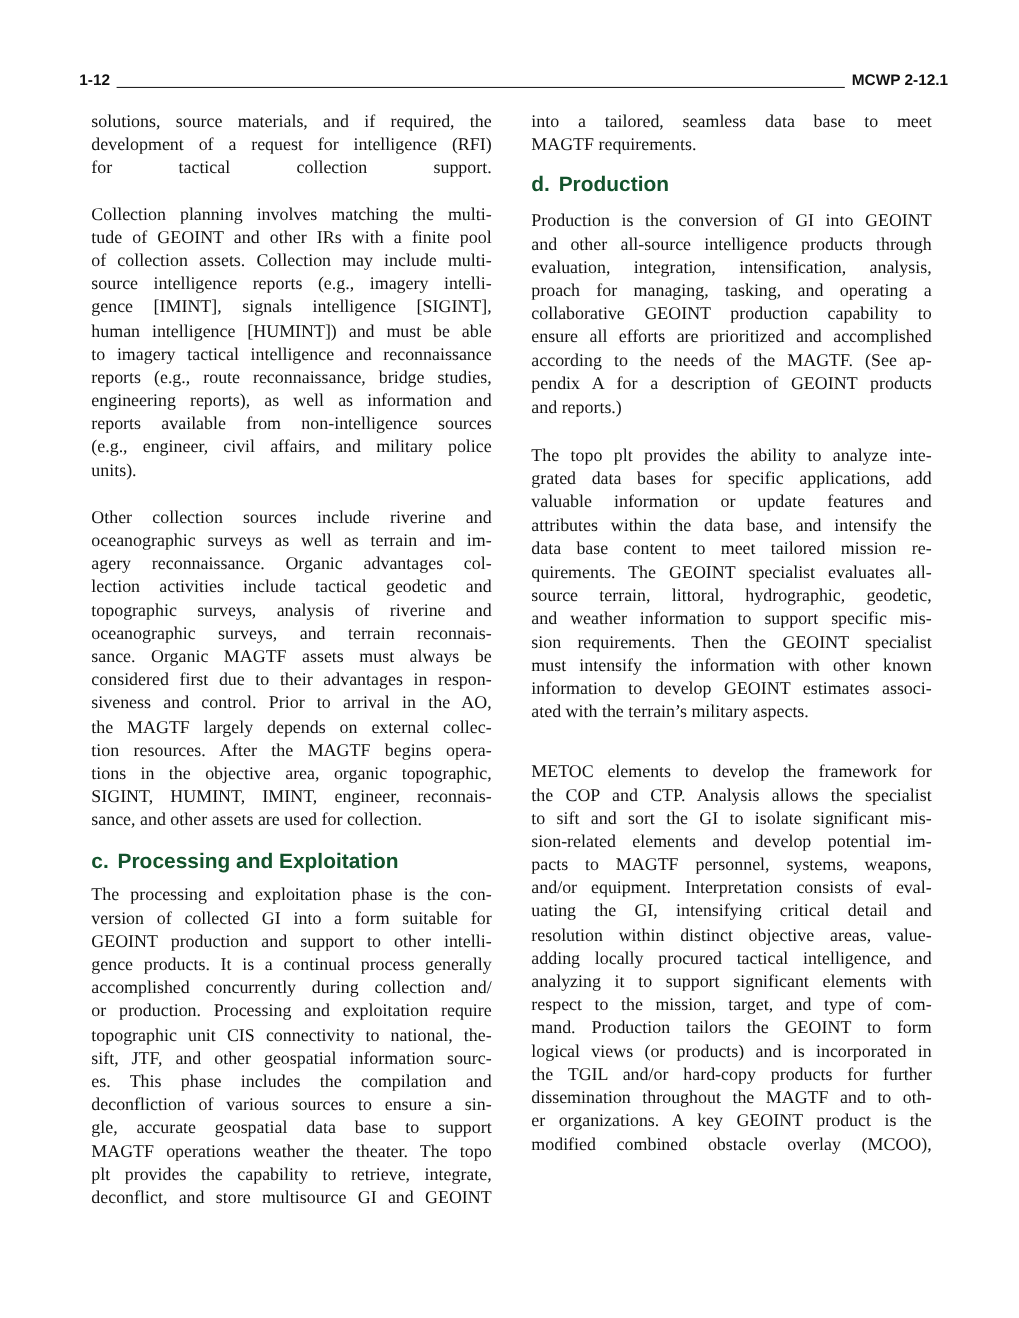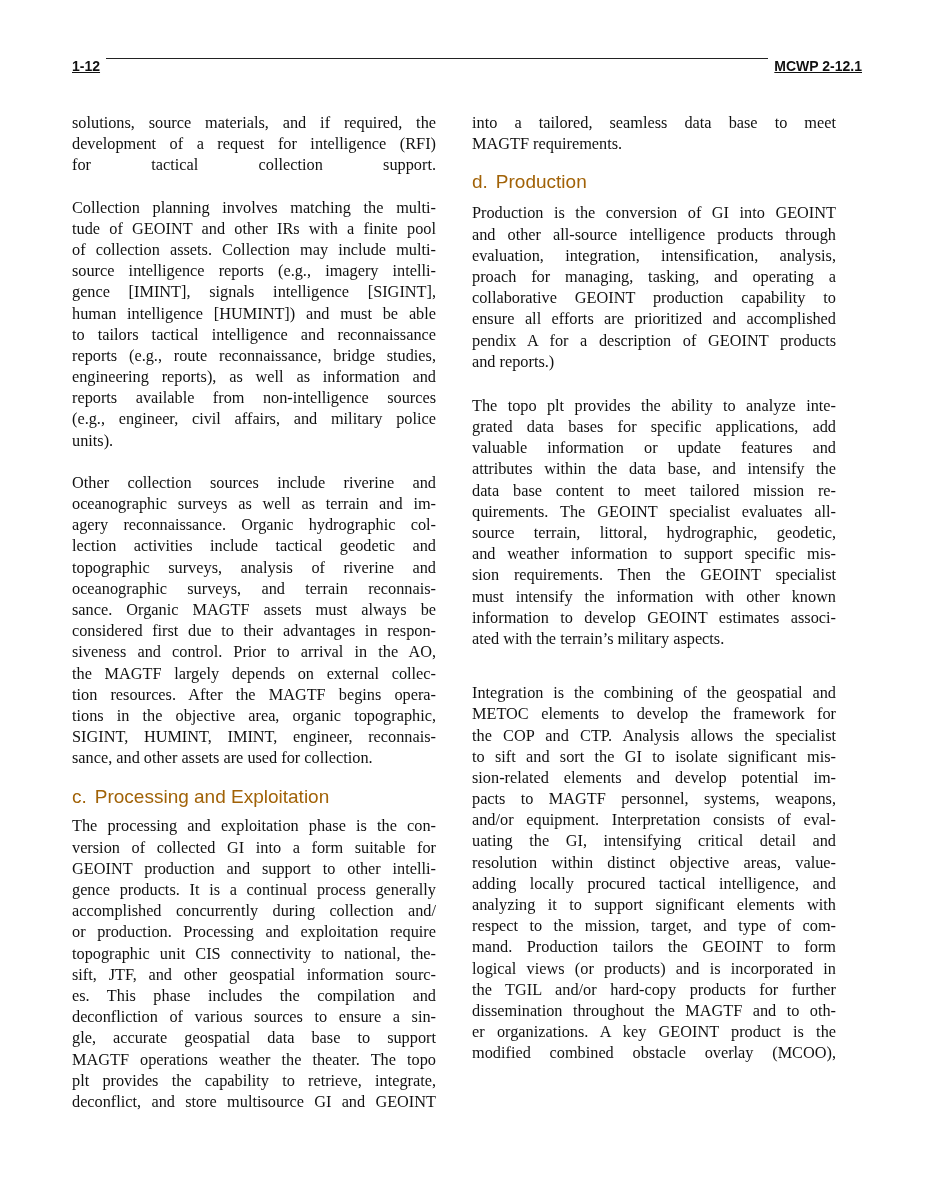--- a/index.html
+++ b/index.html
@@ -14,37 +14,37 @@
       overflow: hidden;
       color: #111111;
     }
     .header {
       position: absolute;
       left: 72px;
       top: 58px;
       width: 790px;
       height: 22px;
       display: flex;
-      align-items: flex-start;
+      align-items: flex-end;
       font-family: "Liberation Sans", sans-serif;
       font-weight: bold;
       font-size: 14px;
       color: #111;
-      text-decoration: underline;
     }
     .header .rule {
       flex: 1;
       height: 0;
       border-top: 1px solid #222;
       margin: 0 6px 0 6px;
     }
     .column {
       position: absolute;
-      top: 112px;
+      top: 99px;
       width: 364px;
+      margin-left: 11px;
     }
     .col-left { left: 72px; }
     .col-right { left: 472px; }
     .para {
       font-family: "Liberation Serif", serif;
       font-size: 16.3px;
       line-height: 21.2px;
       margin: 0;
     }
     .para .ln {
@@ -54,25 +54,25 @@
       white-space: nowrap;
       height: 21.2px;
       overflow: visible;
     }
     .para .ln.last {
       text-align-last: left;
     }
     .gap { height: 21px; }
     .heading {
       font-family: "Liberation Sans", sans-serif;
-      font-weight: normal;
+      font-weight: bold;
       font-size: 19px;
       line-height: 24px;
       margin: 0;
-      color: #a16207;
+      color: #14532d;
     }
     .heading .letter { margin-right: 8px; }
   </style>
 </head>
 <body>
 
 <div class="header">
   <span>1-12</span>
   <span class="rule"></span>
   <span>MCWP 2-12.1</span>
@@ -85,32 +85,32 @@
       <span class="ln">for tactical collection support.</span>
     </div>
   <div class="gap"></div>
   <div class="para">
       <span class="ln">Collection planning involves matching the multi-</span>
       <span class="ln">tude of GEOINT and other IRs with a finite pool</span>
       <span class="ln">of collection assets. Collection may include multi-</span>
       <span class="ln">source intelligence reports (e.g., imagery intelli-</span>
       <span class="ln">gence [IMINT], signals intelligence [SIGINT],</span>
       <span class="ln">human intelligence [HUMINT]) and must be able</span>
-      <span class="ln">to tailors tactical intelligence and reconnaissance</span>
+      <span class="ln">to imagery tactical intelligence and reconnaissance</span>
       <span class="ln">reports (e.g., route reconnaissance, bridge studies,</span>
       <span class="ln">engineering reports), as well as information and</span>
       <span class="ln">reports available from non-intelligence sources</span>
       <span class="ln">(e.g., engineer, civil affairs, and military police</span>
       <span class="ln last">units).</span>
     </div>
   <div class="gap"></div>
   <div class="para">
       <span class="ln">Other collection sources include riverine and</span>
       <span class="ln">oceanographic surveys as well as terrain and im-</span>
-      <span class="ln">agery reconnaissance. Organic hydrographic col-</span>
+      <span class="ln">agery reconnaissance. Organic advantages col-</span>
       <span class="ln">lection activities include tactical geodetic and</span>
       <span class="ln">topographic surveys, analysis of riverine and</span>
       <span class="ln">oceanographic surveys, and terrain reconnais-</span>
       <span class="ln">sance. Organic MAGTF assets must always be</span>
       <span class="ln">considered first due to their advantages in respon-</span>
       <span class="ln">siveness and control. Prior to arrival in the AO,</span>
       <span class="ln">the MAGTF largely depends on external collec-</span>
       <span class="ln">tion resources. After the MAGTF begins opera-</span>
       <span class="ln">tions in the objective area, organic topographic,</span>
       <span class="ln">SIGINT, HUMINT, IMINT, engineer, reconnais-</span>
@@ -149,41 +149,41 @@
     <span class="letter">d.</span><span>Production</span>
   </h2>
   <div style="height:8px"></div>
   <div class="para">
       <span class="ln">Production is the conversion of GI into GEOINT</span>
       <span class="ln">and other all-source intelligence products through</span>
       <span class="ln">evaluation, integration, intensification, analysis,</span>
       <span class="ln">proach for managing, tasking, and operating a</span>
       <span class="ln">collaborative GEOINT production capability to</span>
       <span class="ln">ensure all efforts are prioritized and accomplished</span>
+      <span class="ln">according to the needs of the MAGTF. (See ap-</span>
       <span class="ln">pendix A for a description of GEOINT products</span>
       <span class="ln last">and reports.)</span>
     </div>
   <div style="height:23px"></div>
   <div class="para">
       <span class="ln">The topo plt provides the ability to analyze inte-</span>
       <span class="ln">grated data bases for specific applications, add</span>
       <span class="ln">valuable information or update features and</span>
       <span class="ln">attributes within the data base, and intensify the</span>
       <span class="ln">data base content to meet tailored mission re-</span>
       <span class="ln">quirements. The GEOINT specialist evaluates all-</span>
       <span class="ln">source terrain, littoral, hydrographic, geodetic,</span>
       <span class="ln">and weather information to support specific mis-</span>
       <span class="ln">sion requirements. Then the GEOINT specialist</span>
       <span class="ln">must intensify the information with other known</span>
       <span class="ln">information to develop GEOINT estimates associ-</span>
       <span class="ln last">ated with the terrain’s military aspects.</span>
     </div>
   <div style="height:33px"></div>
   <div class="para">
-      <span class="ln">Integration is the combining of the geospatial and</span>
       <span class="ln">METOC elements to develop the framework for</span>
       <span class="ln">the COP and CTP. Analysis allows the specialist</span>
       <span class="ln">to sift and sort the GI to isolate significant mis-</span>
       <span class="ln">sion-related elements and develop potential im-</span>
       <span class="ln">pacts to MAGTF personnel, systems, weapons,</span>
       <span class="ln">and/or equipment. Interpretation consists of eval-</span>
       <span class="ln">uating the GI, intensifying critical detail and</span>
       <span class="ln">resolution within distinct objective areas, value-</span>
       <span class="ln">adding locally procured tactical intelligence, and</span>
       <span class="ln">analyzing it to support significant elements with</span>

